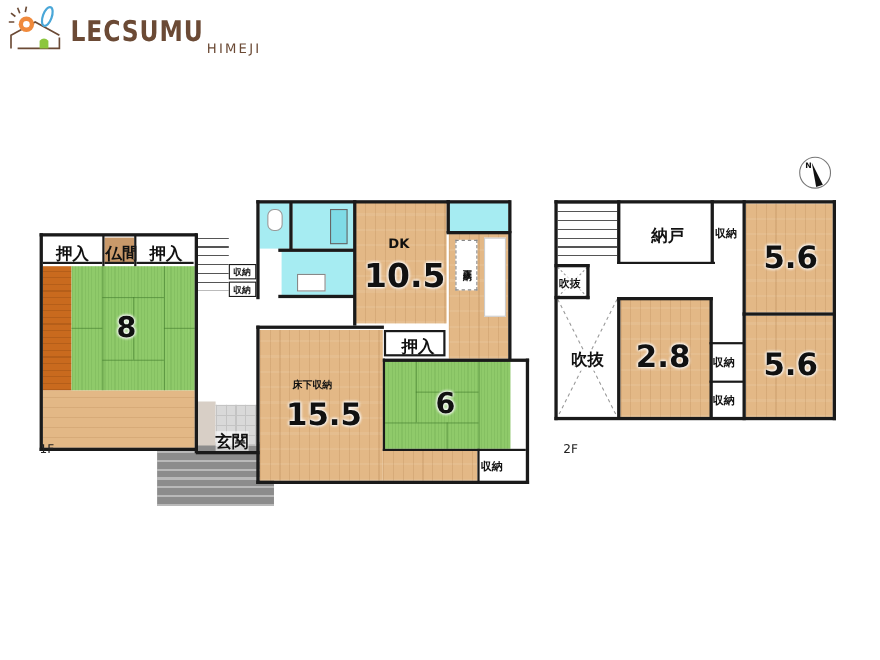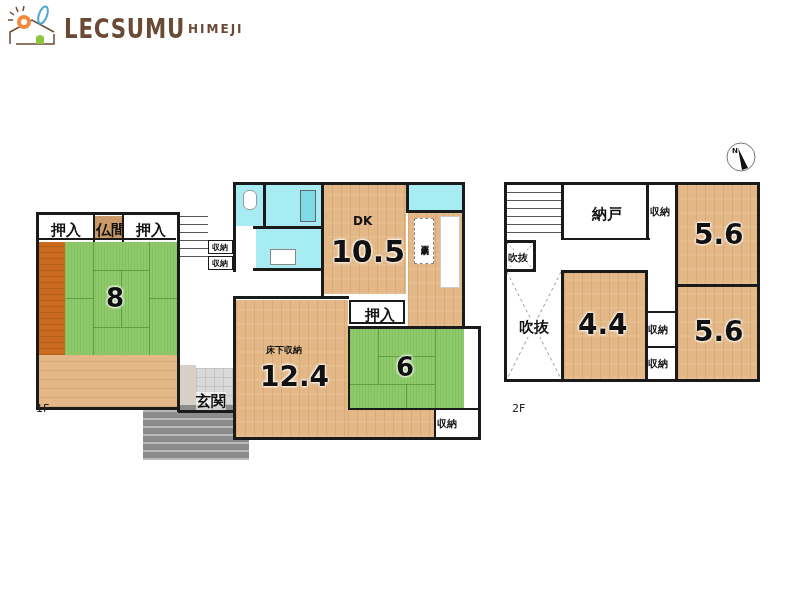--- a/index.html
+++ b/index.html
@@ -1,21 +1,21 @@
 <!DOCTYPE html>
 <html><head>
 <meta charset="utf-8">
 <style>
   html, body { margin:0; padding:0; }
   body { width:800px; height:600px; background:#ffffff; position:relative; overflow:hidden;
          font-family:"DejaVu Sans", sans-serif; }
   .abs { position:absolute; }
   .logo-text { position:absolute; left:64px; top:14px; font-family:"DejaVu Sans", sans-serif; font-weight:bold;
                font-size:26px; letter-spacing:1px; color:#6b4a35; transform:scaleX(0.82); transform-origin:left center; }
-  .logo-sub { position:absolute; left:188px; top:22px; font-size:12px; letter-spacing:2px; color:#6b4a35; font-weight:bold;text-align:right; }
+  .logo-sub { position:absolute; left:188px; top:37px; font-size:12px; letter-spacing:2px; color:#6b4a35; font-weight:normal;text-align:right; }
   .wall { position:absolute; background:#1a1a1a; }
   .wood { background-color:#e3b886;
           background-image:repeating-linear-gradient(90deg, rgba(160,110,60,0.18) 0 1px, transparent 1px 9px),
                            repeating-linear-gradient(0deg, rgba(255,255,255,0.08) 0 2px, transparent 2px 14px); }
   .wood-h { background-color:#e3b886;
           background-image:repeating-linear-gradient(0deg, rgba(160,110,60,0.18) 0 1px, transparent 1px 9px); }
   .tatami { background-color:#8fca6a;
             background-image:repeating-linear-gradient(90deg, rgba(60,120,40,0.12) 0 1px, transparent 1px 3px); }
   .orange { background-color:#c96a1e;
             background-image:repeating-linear-gradient(0deg, rgba(90,40,0,0.18) 0 1px, transparent 1px 6px); }
@@ -120,21 +120,21 @@
   </div>
   <div class="room aqua" style="left:408px;top:184px;width:54px;height:26px"></div>
   <div class="room wood" style="left:408px;top:212px;width:54px;height:114px">
     <div class="dash" style="left:6px;top:6px;width:18px;height:44px;background:#fff"></div>
     <div class="label tiny vert" style="left:10px;top:8px;height:40px">床下収納</div>
     <div class="abs" style="left:32px;top:4px;width:18px;height:70px;background:#fff;border:1px solid #ccc"></div>
   </div>
 
   <div class="room wood" style="left:236px;top:300px;width:112px;height:137px">
     <div class="label" style="left:30px;top:44px;font-size:9px">床下収納</div>
-    <div class="label big" style="left:24px;top:60px;font-size:28px">12.4</div>
+    <div class="label big" style="left:24px;top:60px;font-size:28px">15.5</div>
   </div>
   <div class="room wood" style="left:348px;top:410px;width:86px;height:27px"></div>
 
   <div class="room" style="left:349px;top:300px;width:56px;height:24px;background:#fff;border:2px solid #1a1a1a">
     <div class="label small" style="left:14px;top:4px">押入</div>
   </div>
 
   <div class="room tatami" style="left:350px;top:328px;width:114px;height:80px">
     <div class="tline" style="left:28px;top:0;width:1px;height:56px"></div>
     <div class="tline" style="left:85px;top:0;width:1px;height:80px"></div>
@@ -204,21 +204,21 @@
 
   <div class="room" style="left:507px;top:272px;width:54px;height:107px;background:#fff">
     <svg class="abs" width="54" height="107" style="left:0;top:0">
         <line x1="0" y1="0" x2="54" y2="107" stroke="#999" stroke-dasharray="3,3"></line>
         <line x1="54" y1="0" x2="0" y2="107" stroke="#999" stroke-dasharray="3,3"></line>
       </svg>
     <div class="label small" style="left:12px;top:46px;background:#fff">吹抜</div>
   </div>
 
   <div class="room wood" style="left:564px;top:272px;width:82px;height:107px">
-    <div class="label big" style="left:14px;top:36px;font-size:28px">4.4</div>
+    <div class="label big" style="left:14px;top:36px;font-size:28px">2.8</div>
   </div>
 
   <div class="room" style="left:648px;top:313px;width:27px;height:33px;background:#fff">
     <div class="label small" style="left:0;top:10px;font-size:10px">収納</div>
   </div>
   <div class="room" style="left:648px;top:348px;width:27px;height:31px;background:#fff">
     <div class="label small" style="left:0;top:9px;font-size:10px">収納</div>
   </div>
 
   <div class="room wood" style="left:678px;top:287px;width:79px;height:92px">

